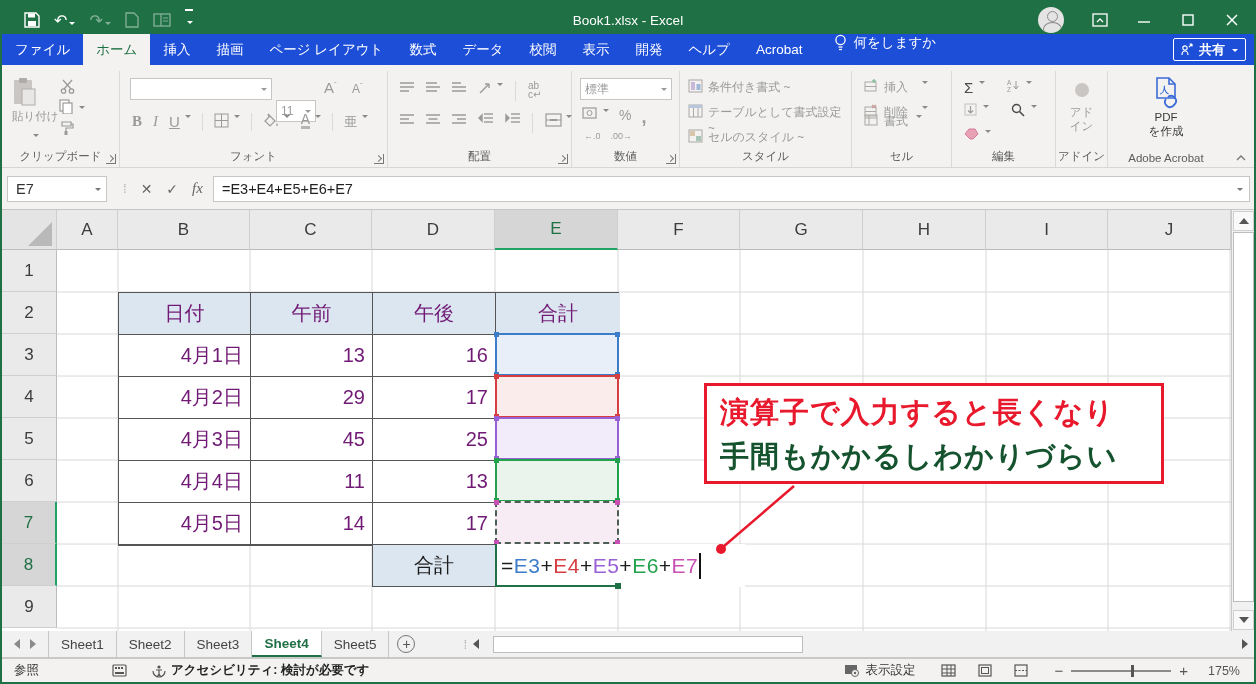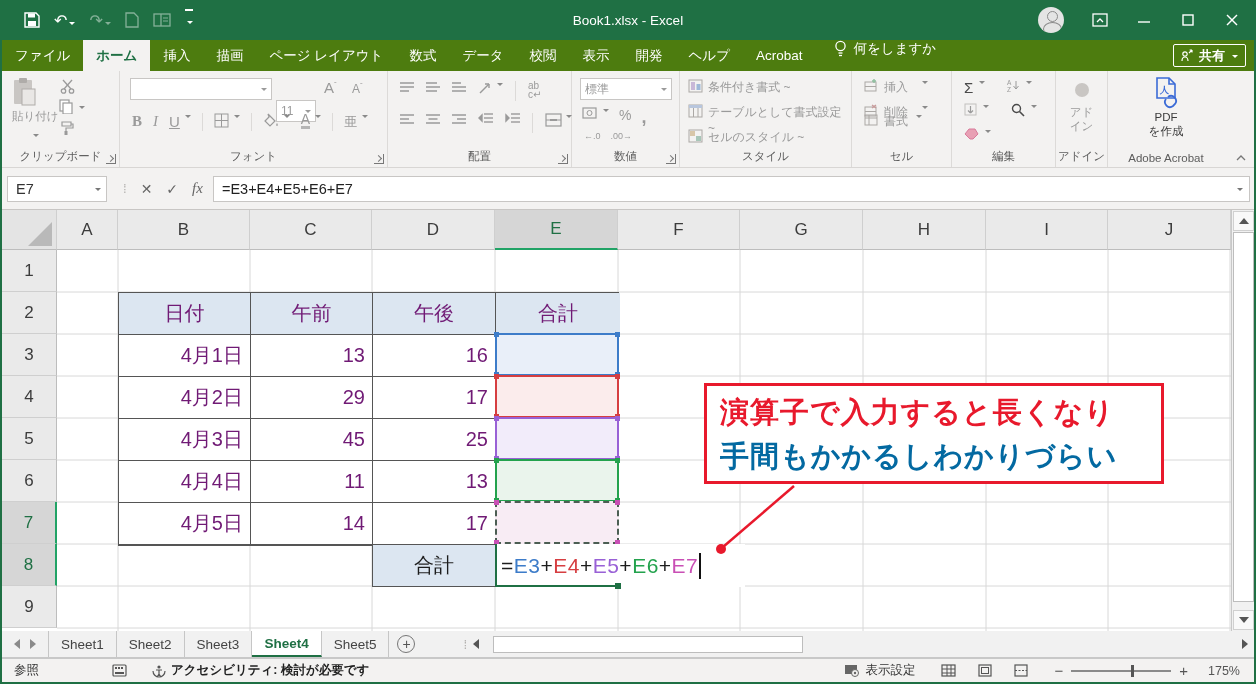--- a/index.html
+++ b/index.html
@@ -12,23 +12,23 @@
   .qat .dim{opacity:.45;}
   .ddtri{display:inline-block;width:0;height:0;border:3.5px solid transparent;border-top-color:#fff;margin-left:2px;position:relative;top:2px;}
   .ddtri.g{border-top-color:#8a8a8a;}
   .title{position:absolute;left:0;right:0;text-align:center;font-size:13.5px;color:#fff;}
   .winctl{position:absolute;right:0;top:0;height:40px;display:flex;align-items:center;gap:0;}
   .winbtn{width:44px;height:40px;display:flex;align-items:center;justify-content:center;}
   .avatar{width:26px;height:26px;border-radius:50%;background:#E4E4E4;position:relative;overflow:hidden;margin-right:14px;}
   .avatar::before{content:"";position:absolute;left:8.5px;top:4px;width:9px;height:9px;border-radius:50%;border:1.5px solid #8a8a8a;}
   .avatar::after{content:"";position:absolute;left:4.5px;top:15px;width:17px;height:12px;border-radius:50%;border:1.5px solid #8a8a8a;}
   
-  .tabstrip{position:absolute;left:0;top:40px;width:1252px;height:31px;background:#4d7c0f;display:flex;align-items:stretch;color:#fff;font-size:13.5px;}
+  .tabstrip{position:absolute;left:0;top:34px;width:1252px;height:31px;background:#1d4ed8;display:flex;align-items:stretch;color:#fff;font-size:13.5px;}
   .rtab{padding:0 13px;display:flex;align-items:center;cursor:default;}
-  .rtab.active{background:#F3F2F1;color:#1F7044;font-weight:bold;}
+  .rtab.active{background:#F3F2F1;color:#1F7044;font-weight:normal;}
   .tellme{display:flex;gap:7px;margin-left:18px;}
   .sharebtn{position:absolute;right:8px;top:4px;height:23px;border:1px solid #fff;border-radius:2px;display:flex;align-items:center;gap:5px;padding:0 7px;font-size:13px;font-weight:bold;}
   
   .ribbon{position:absolute;left:0;top:71px;width:1252px;height:97px;background:#F3F2F1;border-bottom:1px solid #D8D6D4;display:flex;}
   .rgroup{position:relative;border-right:1px solid #DCDAD8;height:100%;flex:none;}
   .rlabel{position:absolute;left:0;right:0;bottom:3px;text-align:center;font-size:11.5px;color:#5c5c5c;}
   .launcher{position:absolute;right:3px;bottom:3px;width:10px;height:10px;border-right:1.5px solid #777;border-bottom:1.5px solid #777;}
   .launcher::before{content:"";position:absolute;right:2px;bottom:2px;width:4px;height:4px;border-right:1.5px solid #777;border-bottom:1.5px solid #777;transform:rotate(-45deg);}
   .gray{color:#9a9a9a;}
   .combo{background:#fff;border:1px solid #C8C6C4;height:22px;display:flex;align-items:center;font-size:12px;color:#9a9a9a;padding:0 4px;position:relative;}
@@ -624,21 +624,21 @@
       <span class="caret"></span>
     </div>
     <div class="editunder"></div>
 
     <svg class="abs" style="left:0;top:0;pointer-events:none" width="1229" height="421">
       <line x1="792" y1="276" x2="721" y2="337" stroke="#E8192C" stroke-width="2.5"></line>
       <circle cx="719" cy="339" r="5" fill="#E8192C"></circle>
     </svg>
     <div class="callout" style="border-color: rgb(232, 25, 44);">
       <div style="color: rgb(232, 25, 44);">演算子で入力すると長くなり</div>
-      <div style="color: #0369a1;">手間もかかるしわかりづらい</div>
+      <div style="color: #14532d;">手間もかかるしわかりづらい</div>
     </div>
   </div>
 
   <div class="vscroll">
     <div class="sbtn" style="top:1px">
         <span class="tri-up"></span>
       </div>
     <div class="vthumb"></div>
     <div class="sbtn" style="bottom:1px">
         <span class="tri-dn"></span>

